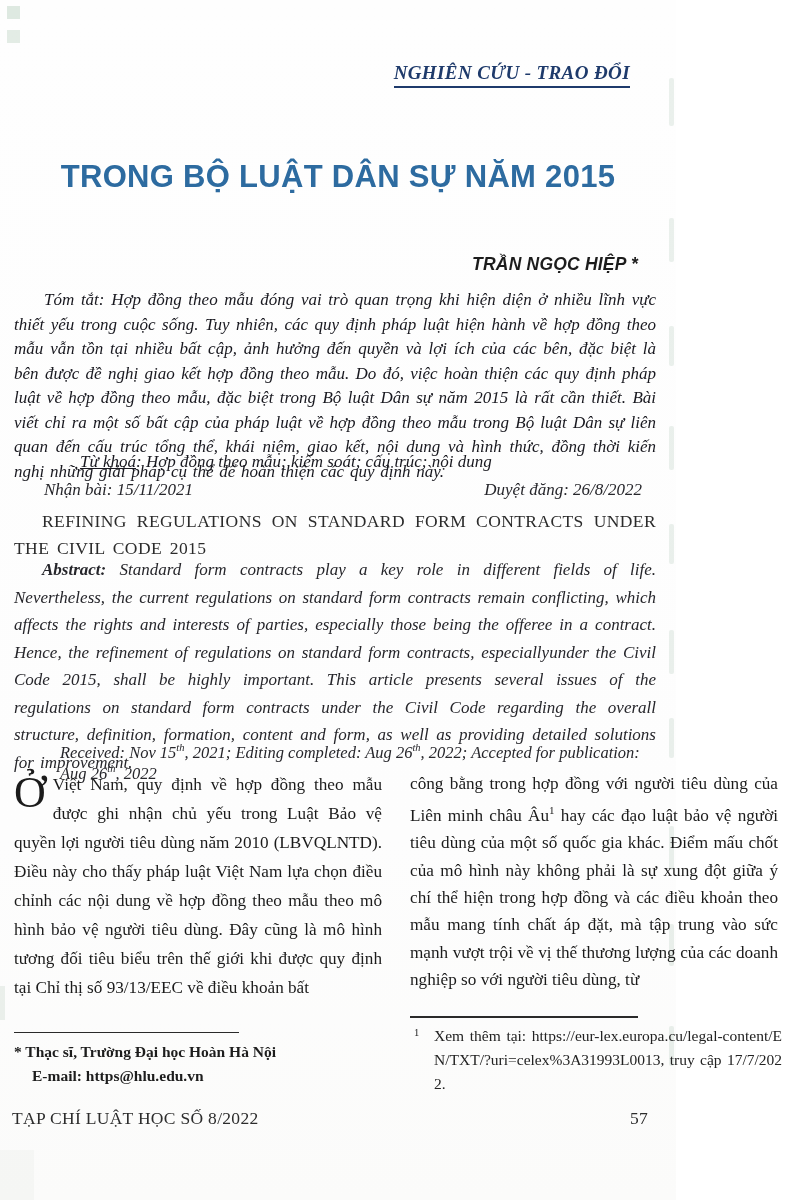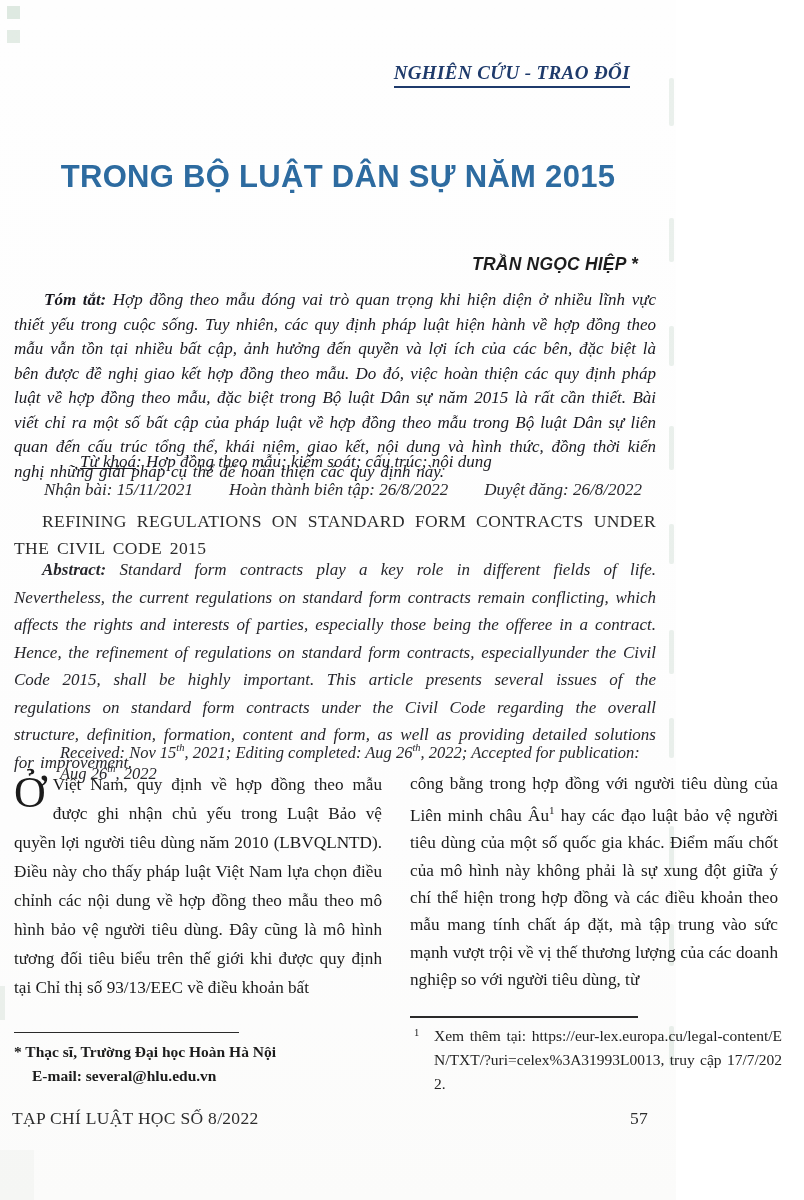--- a/index.html
+++ b/index.html
@@ -48,21 +48,21 @@
     letter-spacing:.2px;
   }
 
   
   .abstract-vi{
     position:absolute;top:288px;left:14px;right:20px;
     font-style:italic;font-size:17px;line-height:24.5px;
     text-align:justify;text-indent:30px;
     color:#18181f;margin:0;word-spacing:1.5px;
   }
-  .abstract-vi .lbl{font-weight:bold;}
+  .abstract-vi .lbl{font-weight:normal;}
 
   .keywords-line{
     position:absolute;left:44px;right:30px;
     font-style:italic;font-size:17px;color:#18181f;
   }
   .kw-vi{top:452px;margin-left:36px;}
   .kw-en{top:714px;color:#26262b;}
   .keywords-line .u{text-decoration:underline;}
 
   .dates-vi{
@@ -187,21 +187,20 @@
   <p class="abstract-vi">
     <span class="lbl">Tóm tắt:</span><span> Hợp đồng theo mẫu đóng vai trò quan trọng khi hiện diện ở nhiều lĩnh vực thiết yếu trong cuộc sống. Tuy nhiên, các quy định pháp luật hiện hành về hợp đồng theo mẫu vẫn tồn tại nhiều bất cập, ảnh hưởng đến quyền và lợi ích của các bên, đặc biệt là bên được đề nghị giao kết hợp đồng theo mẫu. Do đó, việc hoàn thiện các quy định pháp luật về hợp đồng theo mẫu, đặc biệt trong Bộ luật Dân sự năm 2015 là rất cần thiết. Bài viết chỉ ra một số bất cập của pháp luật về hợp đồng theo mẫu trong Bộ luật Dân sự liên quan đến cấu trúc tổng thể, khái niệm, giao kết, nội dung và hình thức, đồng thời kiến nghị những giải pháp cụ thể để hoàn thiện các quy định này.</span>
   </p>
 
   <div class="keywords-line kw-vi">
     <span class="u">Từ khoá</span><span>: Hợp đồng theo mẫu; kiểm soát; cấu trúc; nội dung</span>
   </div>
 
   <div class="dates-vi">
     <span>Nhận bài: 15/11/2021</span>
-    <span>Hoàn thành biên tập: 26/8/2022</span>
     <span>Duyệt đăng: 26/8/2022</span>
   </div>
 
   <p class="title-en">REFINING REGULATIONS ON STANDARD FORM CONTRACTS UNDER THE CIVIL CODE 2015</p>
 
   <p class="abstract-en">
     <span class="lbl">Abstract:</span><span> Standard form contracts play a key role in different fields of life. Nevertheless, the current regulations on standard form contracts remain conflicting, which affects the rights and interests of parties, especially those being the offeree in a contract. Hence, the refinement of regulations on standard form contracts, especiallyunder the Civil Code 2015, shall be highly important. This article presents several issues of the regulations on standard form contracts under the Civil Code regarding the overall structure, definition, formation, content and form, as well as providing detailed solutions for improvement.</span>
   </p>
 
 
@@ -220,21 +219,21 @@
     <div class="col col-right">
       <p>
         <span>công bằng trong hợp đồng với người tiêu dùng của Liên minh châu Âu</span><sup>1</sup><span> hay các đạo luật bảo vệ người tiêu dùng của một số quốc gia khác. Điểm mấu chốt của mô hình này không phải là sự xung đột giữa ý chí thể hiện trong hợp đồng và các điều khoản theo mẫu mang tính chất áp đặt, mà tập trung vào sức mạnh vượt trội về vị thế thương lượng của các doanh nghiệp so với người tiêu dùng, từ</span>
       </p>
     </div>
 
     <div class="fn-left">
       <div class="sep"></div>
       <div class="fn-text">
         <div>* Thạc sĩ, Trường Đại học Hoàn Hà Nội</div>
-        <div class="l2">E-mail: several@hlu.edu.vn</div>
+        <div class="l2">E-mail: https@hlu.edu.vn</div>
       </div>
     </div>
 
     <div class="fn-right">
       <div class="sep"></div>
       <div class="fn-body">
         <sup class="marker">1</sup>
         <span>Xem thêm tại: https://eur-lex.europa.cu/legal-content/EN/TXT/?uri=celex%3A31993L0013, truy cập 17/7/2022.</span>
       </div>
     </div>

